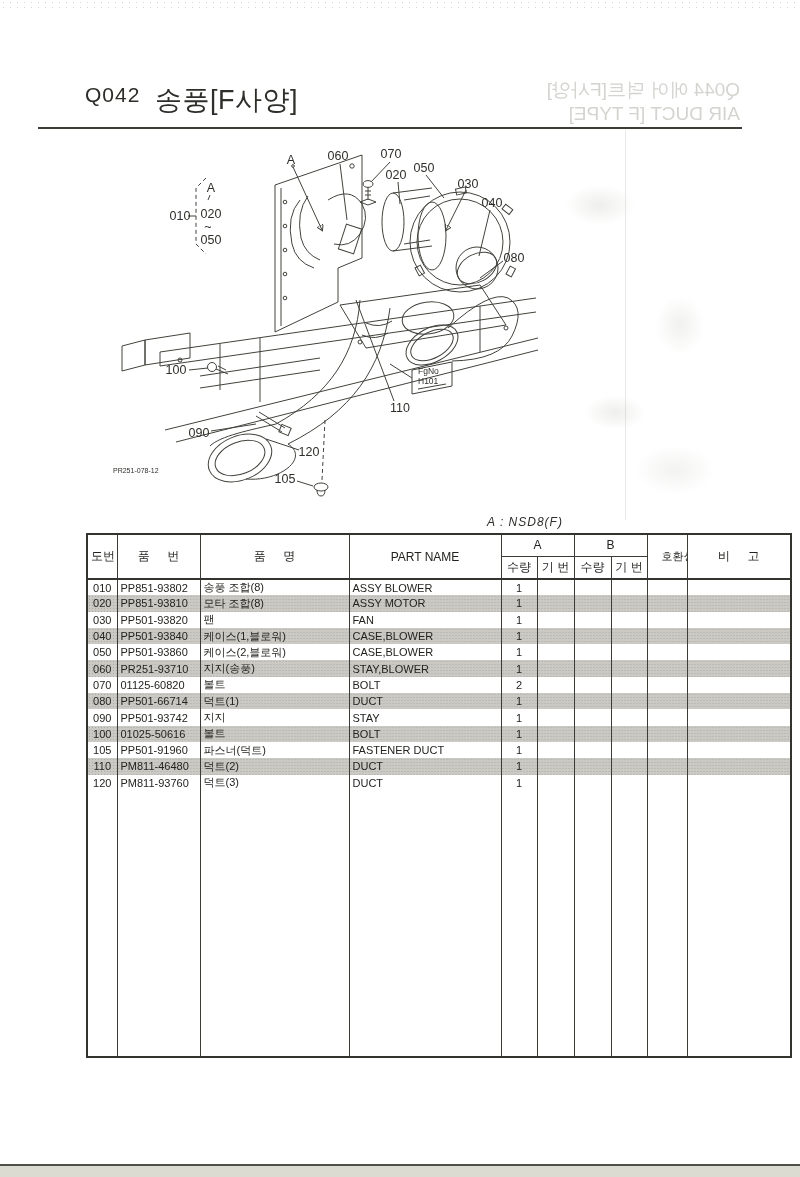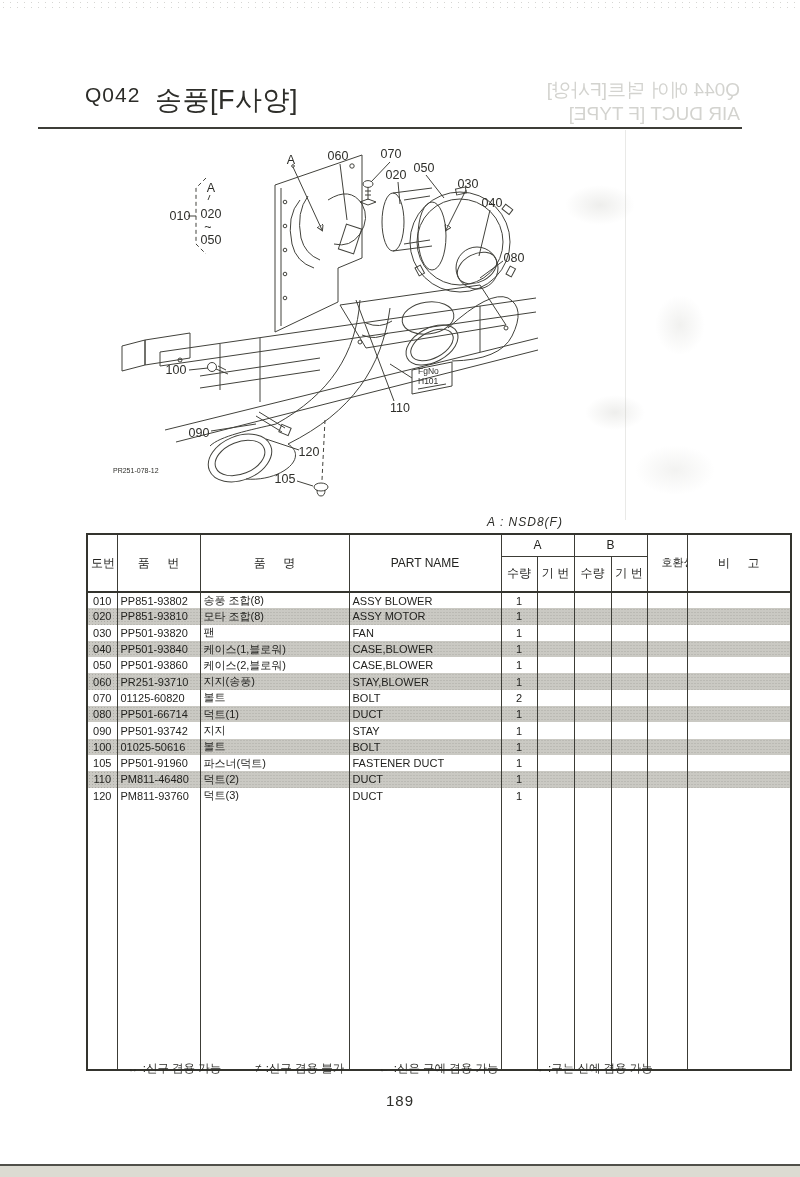--- a/index.html
+++ b/index.html
@@ -50,21 +50,21 @@
     position:absolute; left:38px; top:533px; width:704px;
     border-collapse:collapse; table-layout:fixed;
     font-size:11px; color:#232320;
   }
   table.parts th, table.parts td {
     border-left:1px solid #3c3c36; border-right:1px solid #3c3c36;
     padding:0 3px; overflow:hidden; white-space:nowrap; font-weight:normal;
   }
   table.parts { border:2px solid #34342e;margin-left:48px; }
   thead th { border-bottom:1px solid #3c3c36; text-align:center; font-size:12px; }
-  thead tr.sub th { height:36px; }
+  thead tr.sub th { height:23px; }
   thead tr.grp th { height:22px; }
   thead th.span2 { border-bottom:1px solid #3c3c36; }
   thead { border-bottom:2px solid #34342e; }
   .wsp { word-spacing:14px; }
   .vert { width:1em; margin:0 auto; word-break:break-all; line-height:1.05; font-size:11px; }
   tbody tr { height:16.3px; }
   tbody td.c { text-align:center; }
   tbody tr.shaded td {
     background:#cac9c3;
     background-image:radial-gradient(rgba(95,95,88,.28) 18%, transparent 22%);
@@ -465,23 +465,16 @@
           <td></td>
           <td></td>
           <td></td>
           <td></td>
           <td></td>
           <td></td>
       </tr>
     </tbody>
   </table>
 
-  <div class="legend">
-    <span><span class="sym">↔</span><span>:신구 겸용 가능</span></span>
-    <span><span class="sym">≠</span><span>:신구 겸용 불가</span></span>
-    <span><span class="sym">←</span><span>:신은 구에 겸용 가능</span></span>
-    <span><span class="sym">→</span><span>:구는 신에 겸용 가능</span></span>
-  </div>
-
-  <div class="page-number">189</div>
+
   <div class="bottom-line"></div>
   <div class="bottom-band"></div>
 </div>
 
 </body></html>

